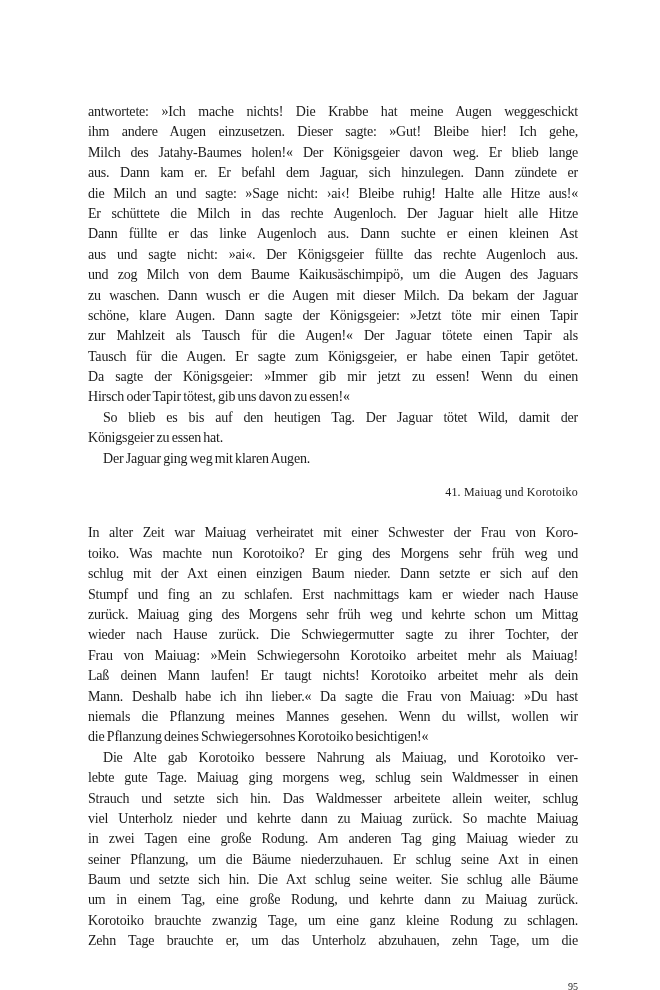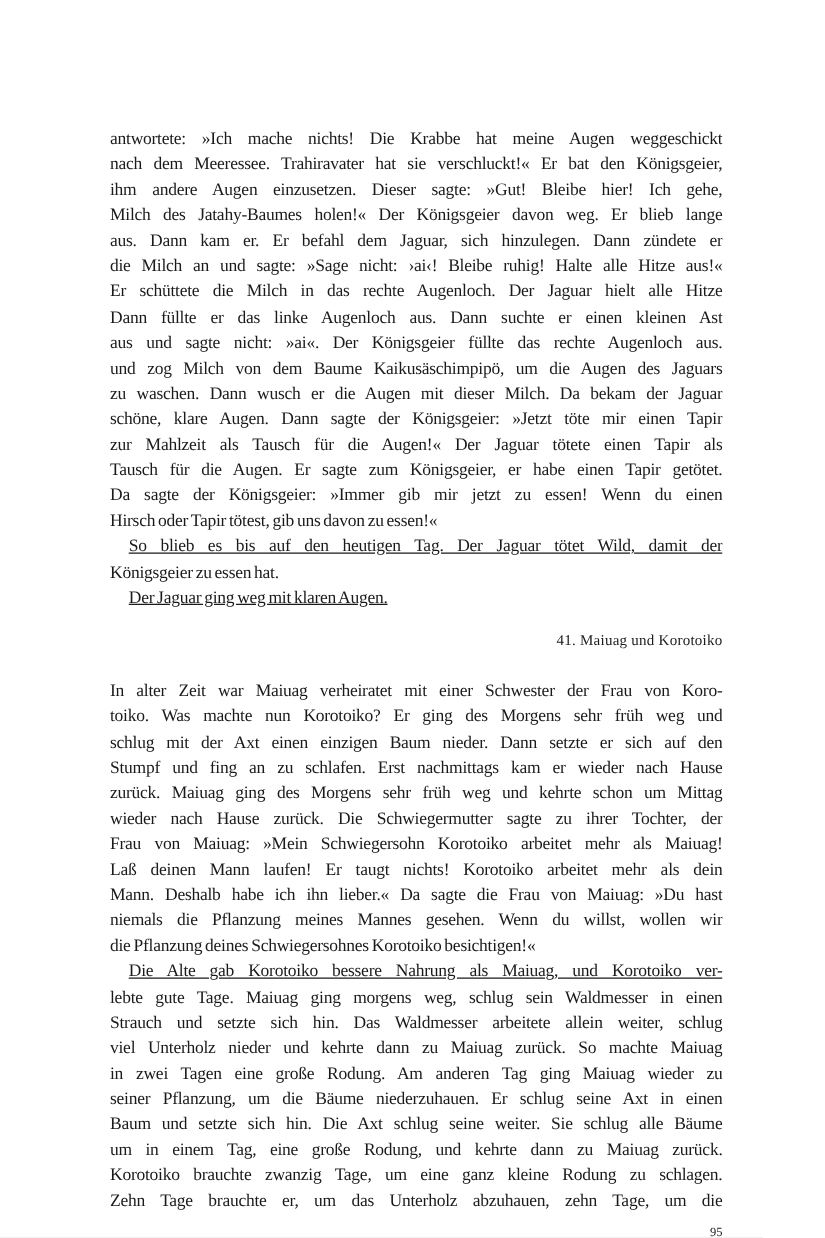--- a/index.html
+++ b/index.html
@@ -26,21 +26,21 @@
     line-height: 20.4px;
     height: 20.4px;
     overflow: hidden;
     text-align: justify;
     text-align-last: justify;
     letter-spacing: -0.2px;
     word-spacing: -1px;
     white-space: normal;
   }
   .line.last { text-align-last: left; }
-  .para.indent .line:first-child { text-indent: 15px; text-decoration: underline; }
+  .para.indent .line:first-child { text-indent: 15px; }
   .heading {
     font-size: 12px;
     font-weight: normal;
     text-align: right;
     line-height: 20.4px;
     margin: 13px 0 21px 0;
     letter-spacing: 0.2px;
   }
   .page-number {
     position: absolute;
@@ -51,21 +51,20 @@
     color: #1a1a1a;
   }
 </style>
 </head>
 <body>
 
 <div class="page">
   <main class="text-block" id="text-block">
       <div class="para">
         <div class="line">antwortete: »Ich mache nichts! Die Krabbe hat meine Augen weggeschickt</div>
-        <div class="line">nach dem Meeressee. Trahiravater hat sie verschluckt!« Er bat den Königsgeier,</div>
         <div class="line">ihm andere Augen einzusetzen. Dieser sagte: »Gut! Bleibe hier! Ich gehe,</div>
         <div class="line">Milch des Jatahy-Baumes holen!« Der Königsgeier davon weg. Er blieb lange</div>
         <div class="line">aus. Dann kam er. Er befahl dem Jaguar, sich hinzulegen. Dann zündete er</div>
         <div class="line">die Milch an und sagte: »Sage nicht: ›ai‹! Bleibe ruhig! Halte alle Hitze aus!«</div>
         <div class="line">Er schüttete die Milch in das rechte Augenloch. Der Jaguar hielt alle Hitze</div>
         <div class="line">Dann füllte er das linke Augenloch aus. Dann suchte er einen kleinen Ast</div>
         <div class="line">aus und sagte nicht: »ai«. Der Königsgeier füllte das rechte Augenloch aus.</div>
         <div class="line">und zog Milch von dem Baume Kaikusäschimpipö, um die Augen des Jaguars</div>
         <div class="line">zu waschen. Dann wusch er die Augen mit dieser Milch. Da bekam der Jaguar</div>
         <div class="line">schöne, klare Augen. Dann sagte der Königsgeier: »Jetzt töte mir einen Tapir</div>

